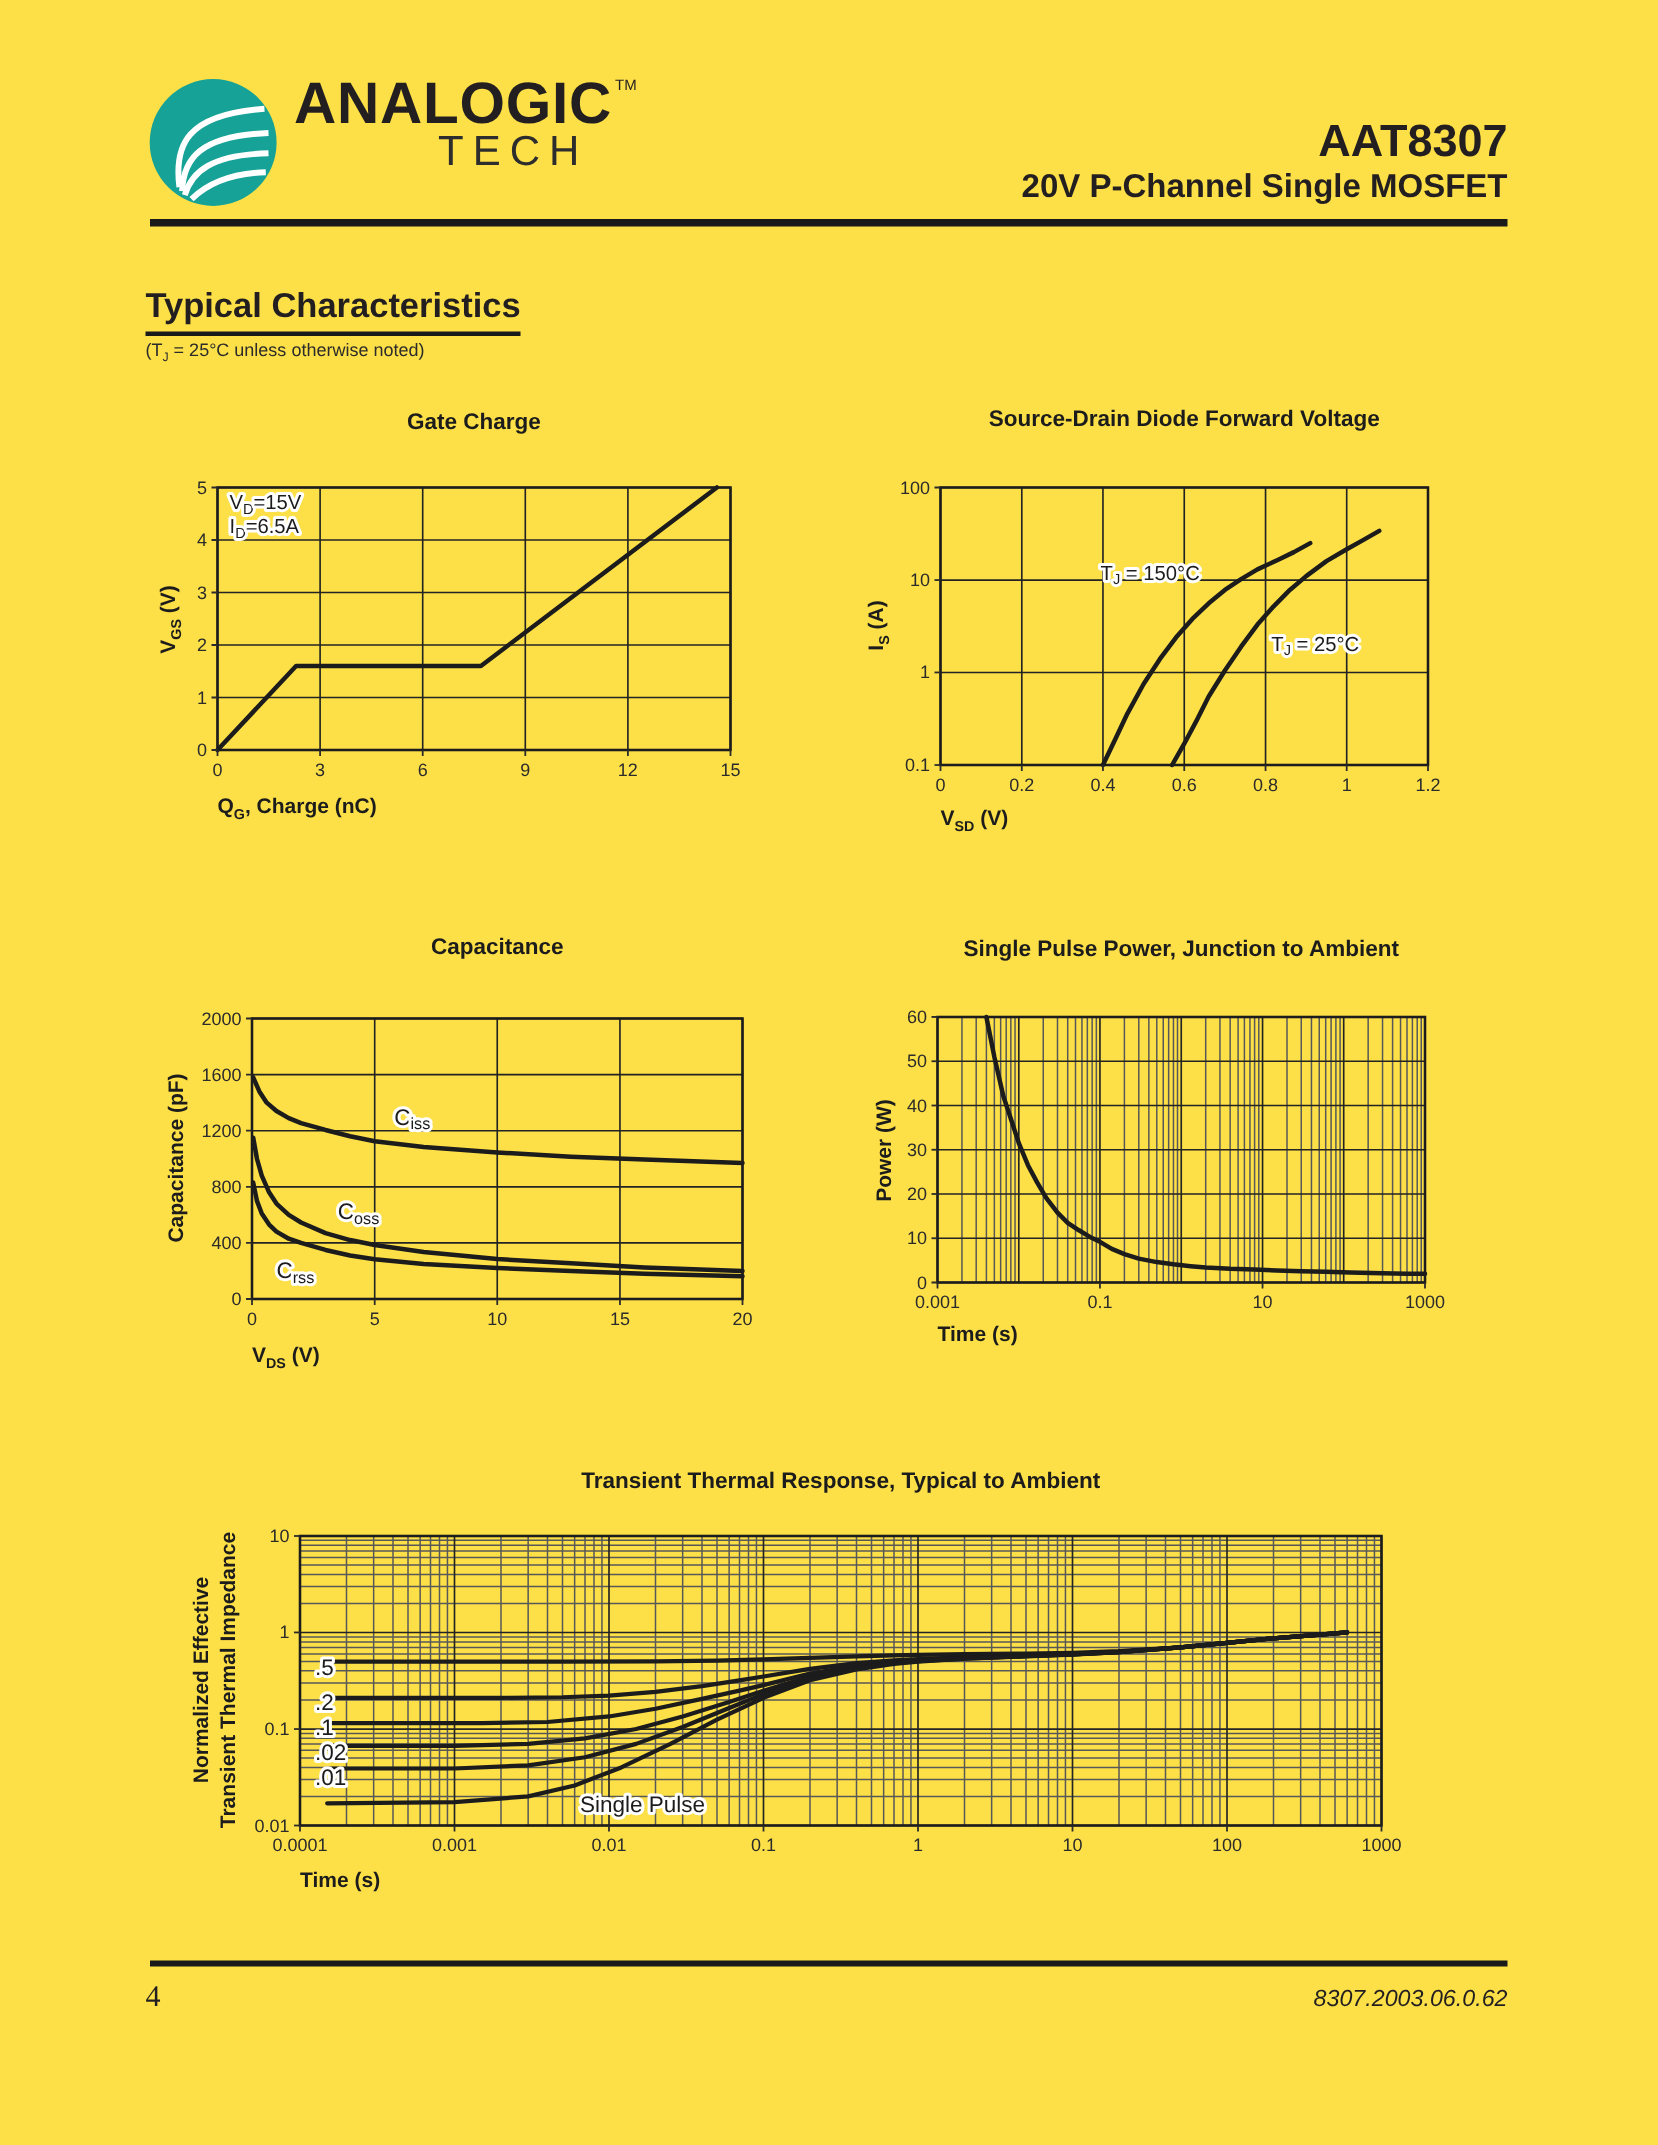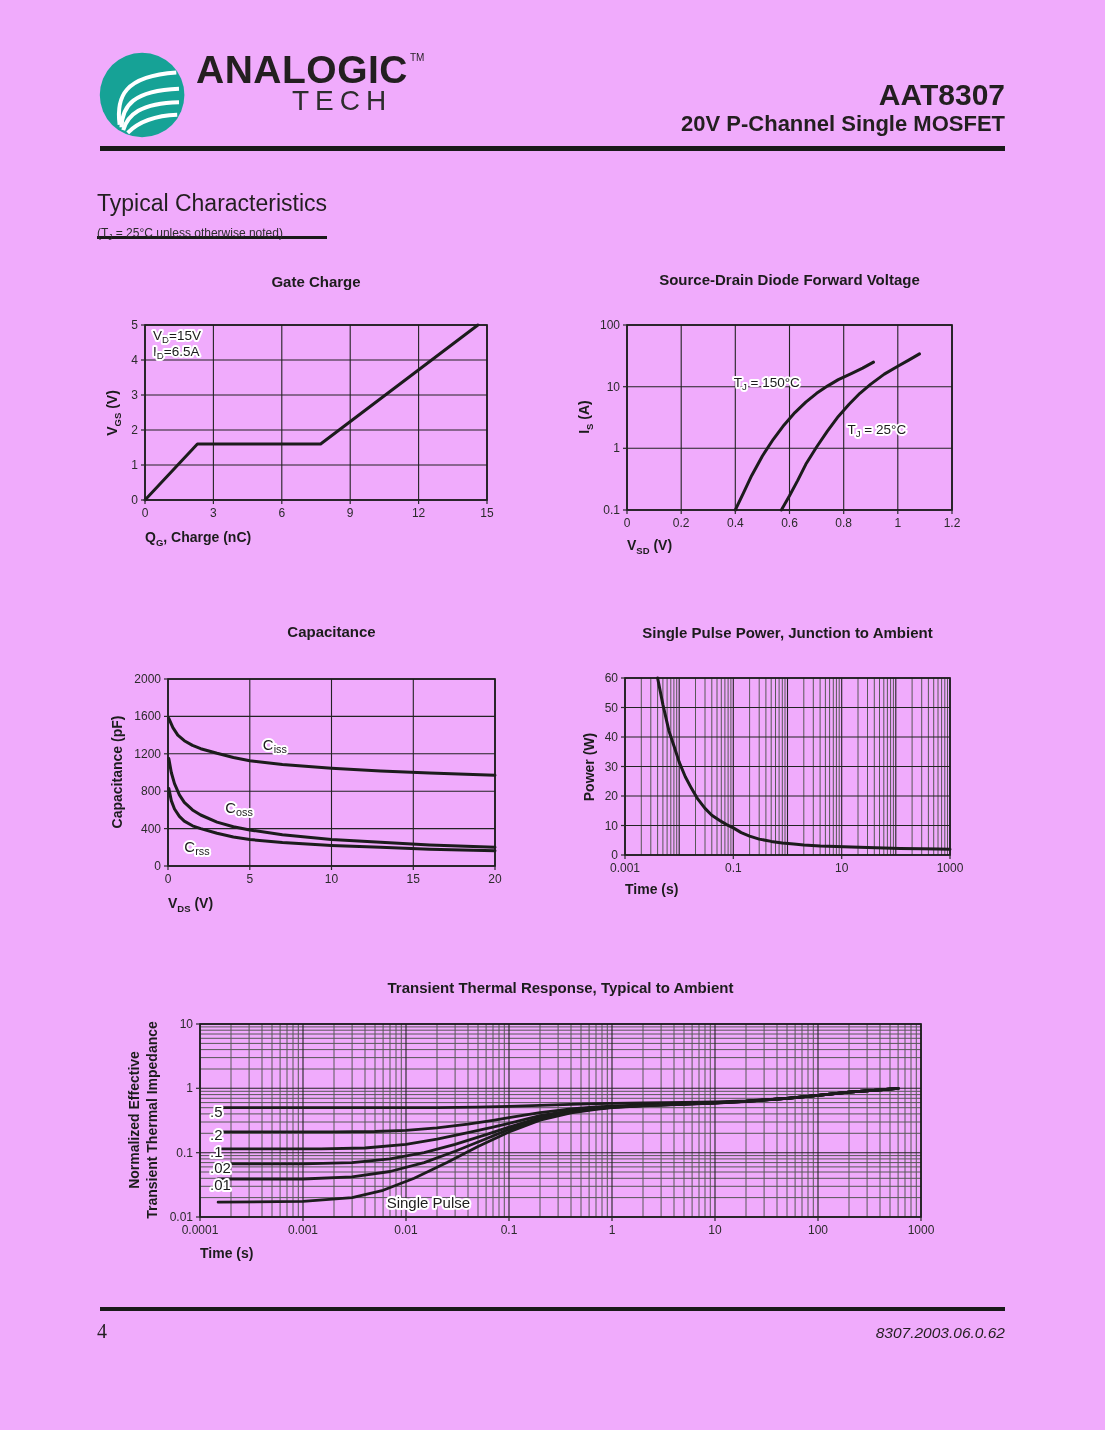--- a/index.html
+++ b/index.html
@@ -1,34 +1,34 @@
 <!DOCTYPE html>
 <html><head>
 <meta charset="utf-8">
 <style>
   html,body{margin:0;padding:0;background:#fff;}
-  .page{position:relative;width:1105px;height:1430px;background:#f0abfc;overflow:hidden;
+  .page{position:relative;width:1105px;height:1430px;background:#fde047;overflow:hidden;
         font-family:"Liberation Sans","DejaVu Sans",sans-serif;color:#231f20;}
   
   .logo{position:absolute;left:98px;top:50px;display:flex;align-items:flex-start;}
   .logo svg{display:block;}
   .brand{margin-left:8px;}
   .brand-row{display:flex;align-items:flex-start;}
   .brand-main{font-size:39px;font-weight:bold;letter-spacing:0.5px;line-height:1;color:#231f20;}
   .brand-tm{font-size:10px;margin-top:2px;margin-left:2px;color:#231f20;}
   .brand-sub{font-size:28px;font-weight:400;letter-spacing:6px;line-height:1;color:#2d2d2d;margin-left:96px;margin-top:-2px;}
   .part-block{position:absolute;right:100px;top:78px;text-align:right;}
   .part-number{font-size:30px;font-weight:bold;line-height:1.1;}
   .product-title{font-size:22px;font-weight:bold;line-height:1.2;}
   .rule{position:absolute;left:100px;right:100px;background:#1a1a1a;}
   .top-rule{top:146px;height:5px;}
   .bottom-rule{top:1307px;height:4px;}
   
-  .section-heading{position:absolute;left:97px;top:190px;font-size:23px;font-weight:normal;
-                   border-bottom:3px solid #1a1a1a;padding-bottom:19px;display:inline-block;}
+  .section-heading{position:absolute;left:97px;top:190px;font-size:23px;font-weight:bold;
+                   border-bottom:3px solid #1a1a1a;padding-bottom:4px;display:inline-block;}
   .section-note{position:absolute;left:97px;top:226px;font-size:12px;color:#2b2b2b;}
   
   .chart{position:absolute;}
   .ctitle{position:absolute;text-align:center;font-weight:bold;font-size:15px;color:#1c1c1c;}
   .ax{position:absolute;text-align:left;font-weight:bold;font-size:14px;color:#1c1c1c;}
   .ay{position:absolute;font-weight:bold;font-size:14px;color:#1c1c1c;white-space:nowrap;
       transform:translate(-50%,-50%) rotate(-90deg);text-align:center;line-height:1.3;}
   sub{font-size:68%;}
   .grid{stroke:#585858;stroke-width:1;}
   .grid.major{stroke:#232323;stroke-width:1.1;}

